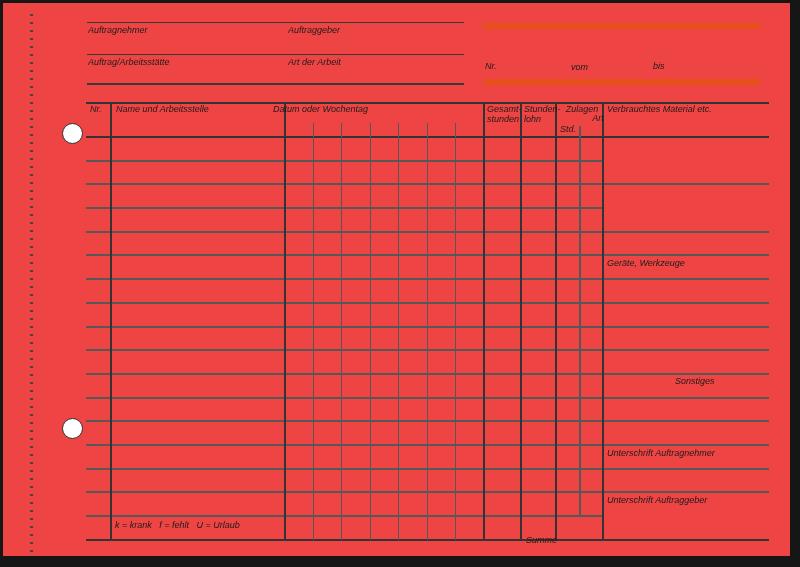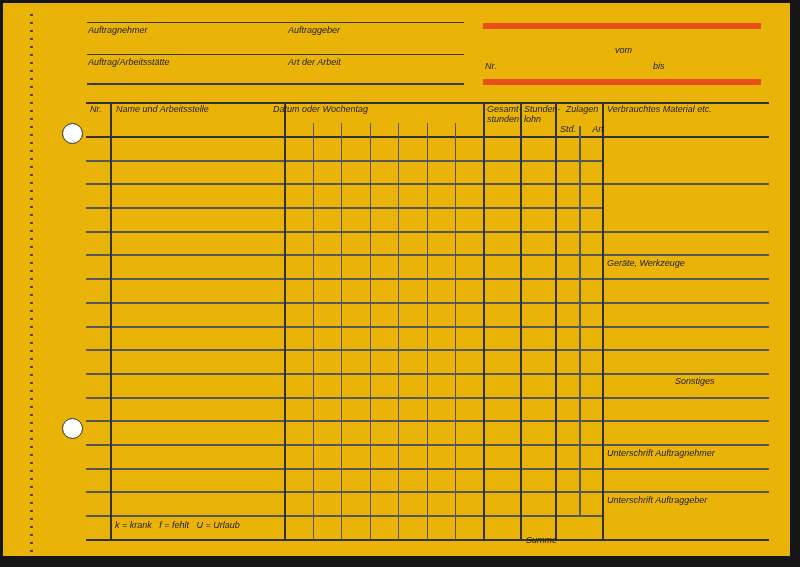--- a/index.html
+++ b/index.html
@@ -4,21 +4,21 @@
 <style>
   :root{
     --accent:#e8501b;
     --line:#575757;
     --line-strong:#333333;
     --text:#1c1c1c;
   }
   html,body{margin:0;padding:0;}
   body{font-family:"Liberation Sans",sans-serif;background:#ffffff;}
   .photo{
-    position:relative;width:800px;height:567px;background:#eab308;
+    position:relative;width:800px;height:567px;background:#ef4444;
     overflow:hidden;box-sizing:border-box;
     border-left:3px solid #161616;border-top:3px solid #161616;
     border-right:10px solid #161616;border-bottom:11px solid #161616;
   }
   .lbl{
     position:absolute;font-style:italic;font-size:9px;line-height:10px;
     color:var(--text);white-space:pre;
   }
   .lbl.center{text-align:center;}
   .rule{position:absolute;background:#3a3a3a;}
@@ -50,21 +50,21 @@
   <div class="rule" style="left:84px;top:19px;width:377px;height:1px;"></div>
   <div class="lbl" style="left:85px;top:22px;">Auftragnehmer</div>
   <div class="lbl" style="left:285px;top:22px;">Auftraggeber</div>
   <div class="rule" style="left:84px;top:51px;width:377px;height:1px;"></div>
   <div class="lbl" style="left:85px;top:54px;">Auftrag/Arbeitsstätte</div>
   <div class="lbl" style="left:285px;top:54px;">Art der Arbeit</div>
   <div class="rule" style="left:84px;top:80px;width:377px;height:2px;"></div>
 
   <div class="bar" style="left:480px;top:20px;width:278px;height:6px;"></div>
   <div class="lbl" style="left:482px;top:58px;">Nr.</div>
-  <div class="lbl" style="left:568px;top:42px;margin-left:44px;">vom</div>
+  <div class="lbl" style="left:568px;top:59px;">vom</div>
   <div class="lbl" style="left:650px;top:58px;">bis</div>
   <div class="bar" style="left:480px;top:76px;width:278px;height:6px;"></div>
 
   <svg id="grid-svg" width="800" height="567">
       <line x1="83" y1="100" x2="766" y2="100" stroke="#333333" stroke-width="1.6" shape-rendering="crispEdges"></line>
       <line x1="83" y1="134" x2="766" y2="134" stroke="#333333" stroke-width="1.3" shape-rendering="crispEdges"></line>
       <line x1="83" y1="537" x2="766" y2="537" stroke="#333333" stroke-width="1.6" shape-rendering="crispEdges"></line>
       <line x1="83" y1="158" x2="600" y2="158" stroke="#575757" stroke-width="1.1" shape-rendering="crispEdges"></line>
       <line x1="83" y1="181" x2="600" y2="181" stroke="#575757" stroke-width="1.1" shape-rendering="crispEdges"></line>
       <line x1="600" y1="181" x2="766" y2="181" stroke="#575757" stroke-width="1.1" shape-rendering="crispEdges"></line>
@@ -111,21 +111,21 @@
 
   <div class="lbl" style="left:87px;top:101px;">Nr.</div>
   <div class="lbl" style="left:113px;top:101px;">Name und Arbeitsstelle</div>
   <div class="lbl" style="left:270px;top:101px;">Datum oder Wochentag</div>
   <div class="lbl" style="left:484px;top:101px;">Gesamt-</div>
   <div class="lbl" style="left:484px;top:111px;">stunden</div>
   <div class="lbl" style="left:521px;top:101px;">Stunden-</div>
   <div class="lbl" style="left:521px;top:111px;">lohn</div>
   <div class="lbl center" style="left:553px;top:101px;width:52px;">Zulagen</div>
   <div class="lbl" style="left:557px;top:121px;">Std.</div>
-  <div class="lbl center" style="left:577px;top:121px;width:36px;">Art</div>
+  <div class="lbl center" style="left:577px;top:110px;width:36px;">Art</div>
   <div class="lbl" style="left:604px;top:101px;">Verbrauchtes Material etc.</div>
 
   <div class="lbl" style="left:604px;top:255px;">Geräte, Werkzeuge</div>
   <div class="lbl" style="left:632px;top:373px;margin-left:40px;">Sonstiges</div>
   <div class="lbl" style="left:604px;top:445px;">Unterschrift Auftragnehmer</div>
   <div class="lbl" style="left:604px;top:492px;">Unterschrift Auftraggeber</div>
 
   <div class="lbl" style="left:112px;top:517px;">k = krank   f = fehlt   U = Urlaub</div>
   <div class="lbl" style="left:523px;top:532px;">Summe</div>
 

